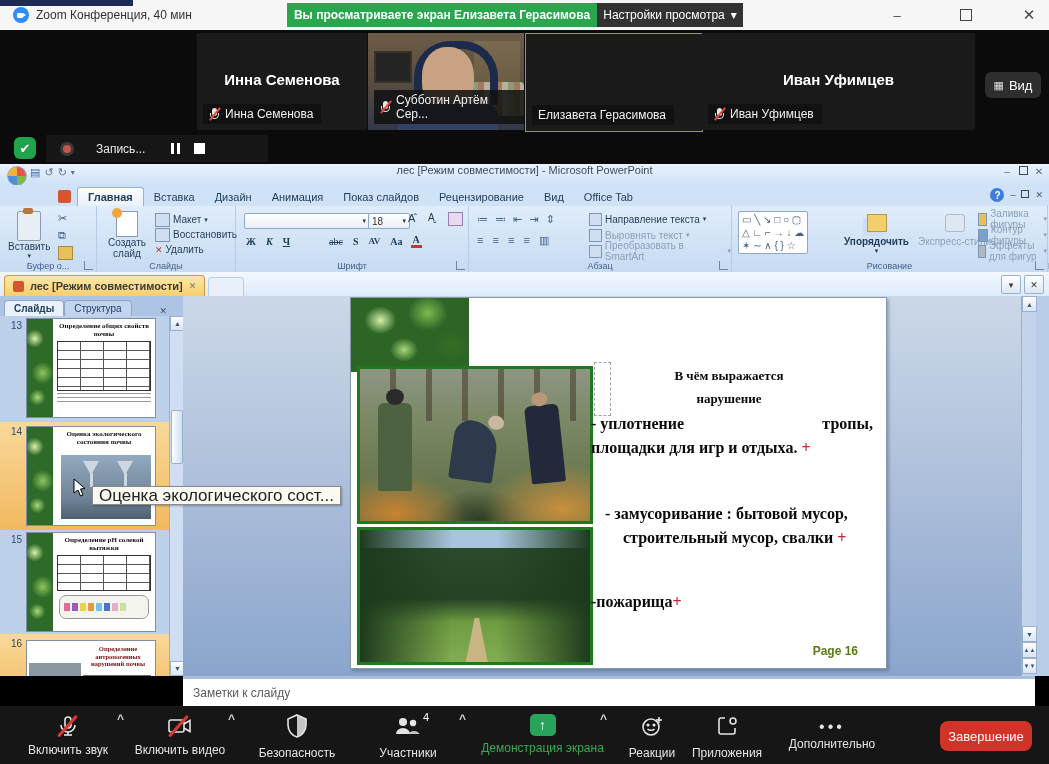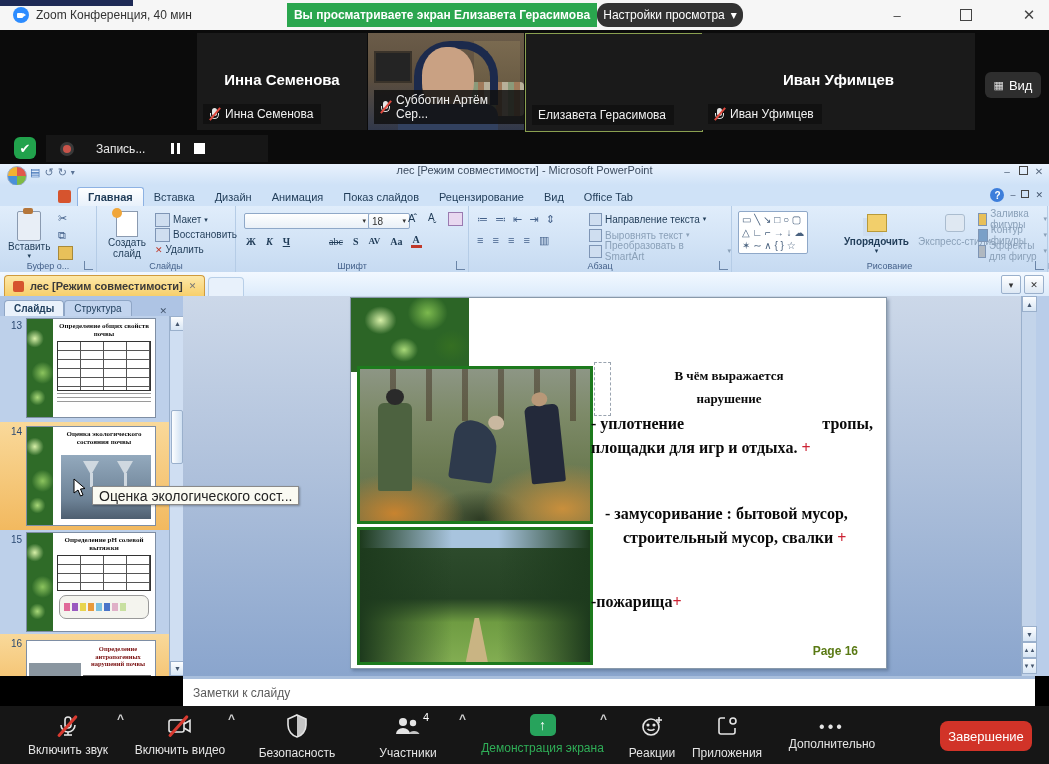--- a/index.html
+++ b/index.html
@@ -10,21 +10,21 @@
   
   .titlebar{left:0;top:0;width:1049px;height:30px;background:#f6f6f6;border-bottom:6px solid #8b5cf6;}
   .corner-tab{left:0;top:0;width:133px;height:6px;background:#1e2a56;}
   .zoom-logo{left:13px;top:7px;width:16px;height:16px;border-radius:50%;background:#2d8cff;}
   .zoom-logo::after{content:"";position:absolute;left:4px;top:6px;width:6px;height:5px;background:#fff;border-radius:1px;}
   .zoom-logo::before{content:"";position:absolute;left:10px;top:6px;border-left:3px solid #fff;border-top:2.5px solid transparent;border-bottom:2.5px solid transparent;}
   .app-title{left:36px;top:8px;font-size:12px;color:#333;}
   .share-banner{left:287px;top:3px;width:310px;height:24px;background:#2aa64e;color:#fff;
     font-size:12px;font-weight:bold;display:flex;align-items:center;justify-content:center;}
   .view-settings{left:597px;top:3px;width:146px;height:24px;background:#323232;color:#fff;
-    font-size:12px;display:flex;align-items:center;justify-content:center;gap:6px;border-radius:11px;}
+    font-size:12px;display:flex;align-items:center;justify-content:center;gap:6px;}
   .win-ctl{top:6px;width:30px;height:18px;color:#444;font-size:13px;display:flex;align-items:center;justify-content:center;}
   .wc-min{left:882px;} .wc-max{left:951px;} .wc-close{left:1014px;font-size:15px;}
   .wc-max-box{width:10px;height:10px;border:1.4px solid #444;}
 
   
   .strip{left:0;top:30px;width:1049px;height:103px;background:#0b0b0b;}
   .tile{position:absolute;top:3px;height:97px;background:#1a1a1a;}
   .tile-center-name{position:absolute;left:0;right:0;top:38px;text-align:center;color:#fff;
     font-size:15px;font-weight:bold;}
   .name-badge{position:absolute;left:6px;bottom:6px;background:rgba(16,16,16,.85);color:#f0f0f0;
@@ -186,21 +186,21 @@
   .slide-body{position:absolute;left:240px;top:114px;width:296px;
     font-family:"Liberation Serif",serif;font-weight:bold;font-size:16px;line-height:24px;color:#0a0a0a;}
   .b-row1{display:flex;justify-content:space-between;padding-right:14px;}
   .plus{color:#cc2233;}
   .b-l2{margin-top:42px;text-indent:-18px;padding-left:32px;}
   .b-l3{margin-top:40px;}
   .pagenum{position:absolute;right:28px;bottom:10px;font-size:12px;font-weight:bold;color:#5a7a14;font-family:"Liberation Sans",sans-serif;}
 
   
   .tooltip{left:92px;top:486px;height:17px;background:#fafaf2;border:1px solid #8a8a8a;box-shadow:1px 1px 2px rgba(0,0,0,.3);
-    font-size:14px;color:#222;display:flex;align-items:center;padding:0 6px;white-space:nowrap;z-index:40;}
+    font-size:17px;color:#222;display:flex;align-items:center;padding:0 6px;white-space:nowrap;z-index:40;}
   .cursor{left:72px;top:478px;z-index:41;}
 
   
   .notes{left:183px;top:676px;width:852px;height:30px;background:#fff;border-top:3px solid #a8bedc;}
   .notes-text{margin:7px 0 0 10px;font-size:12px;color:#5a5a5a;}
 
   
   .bottombar{left:0;top:706px;width:1049px;height:58px;background:#161616;}
   .zitem{position:absolute;top:8px;display:flex;flex-direction:column;align-items:center;color:#e4e4e4;font-size:12px;}
   .zlabel{margin-top:5px;white-space:nowrap;}

